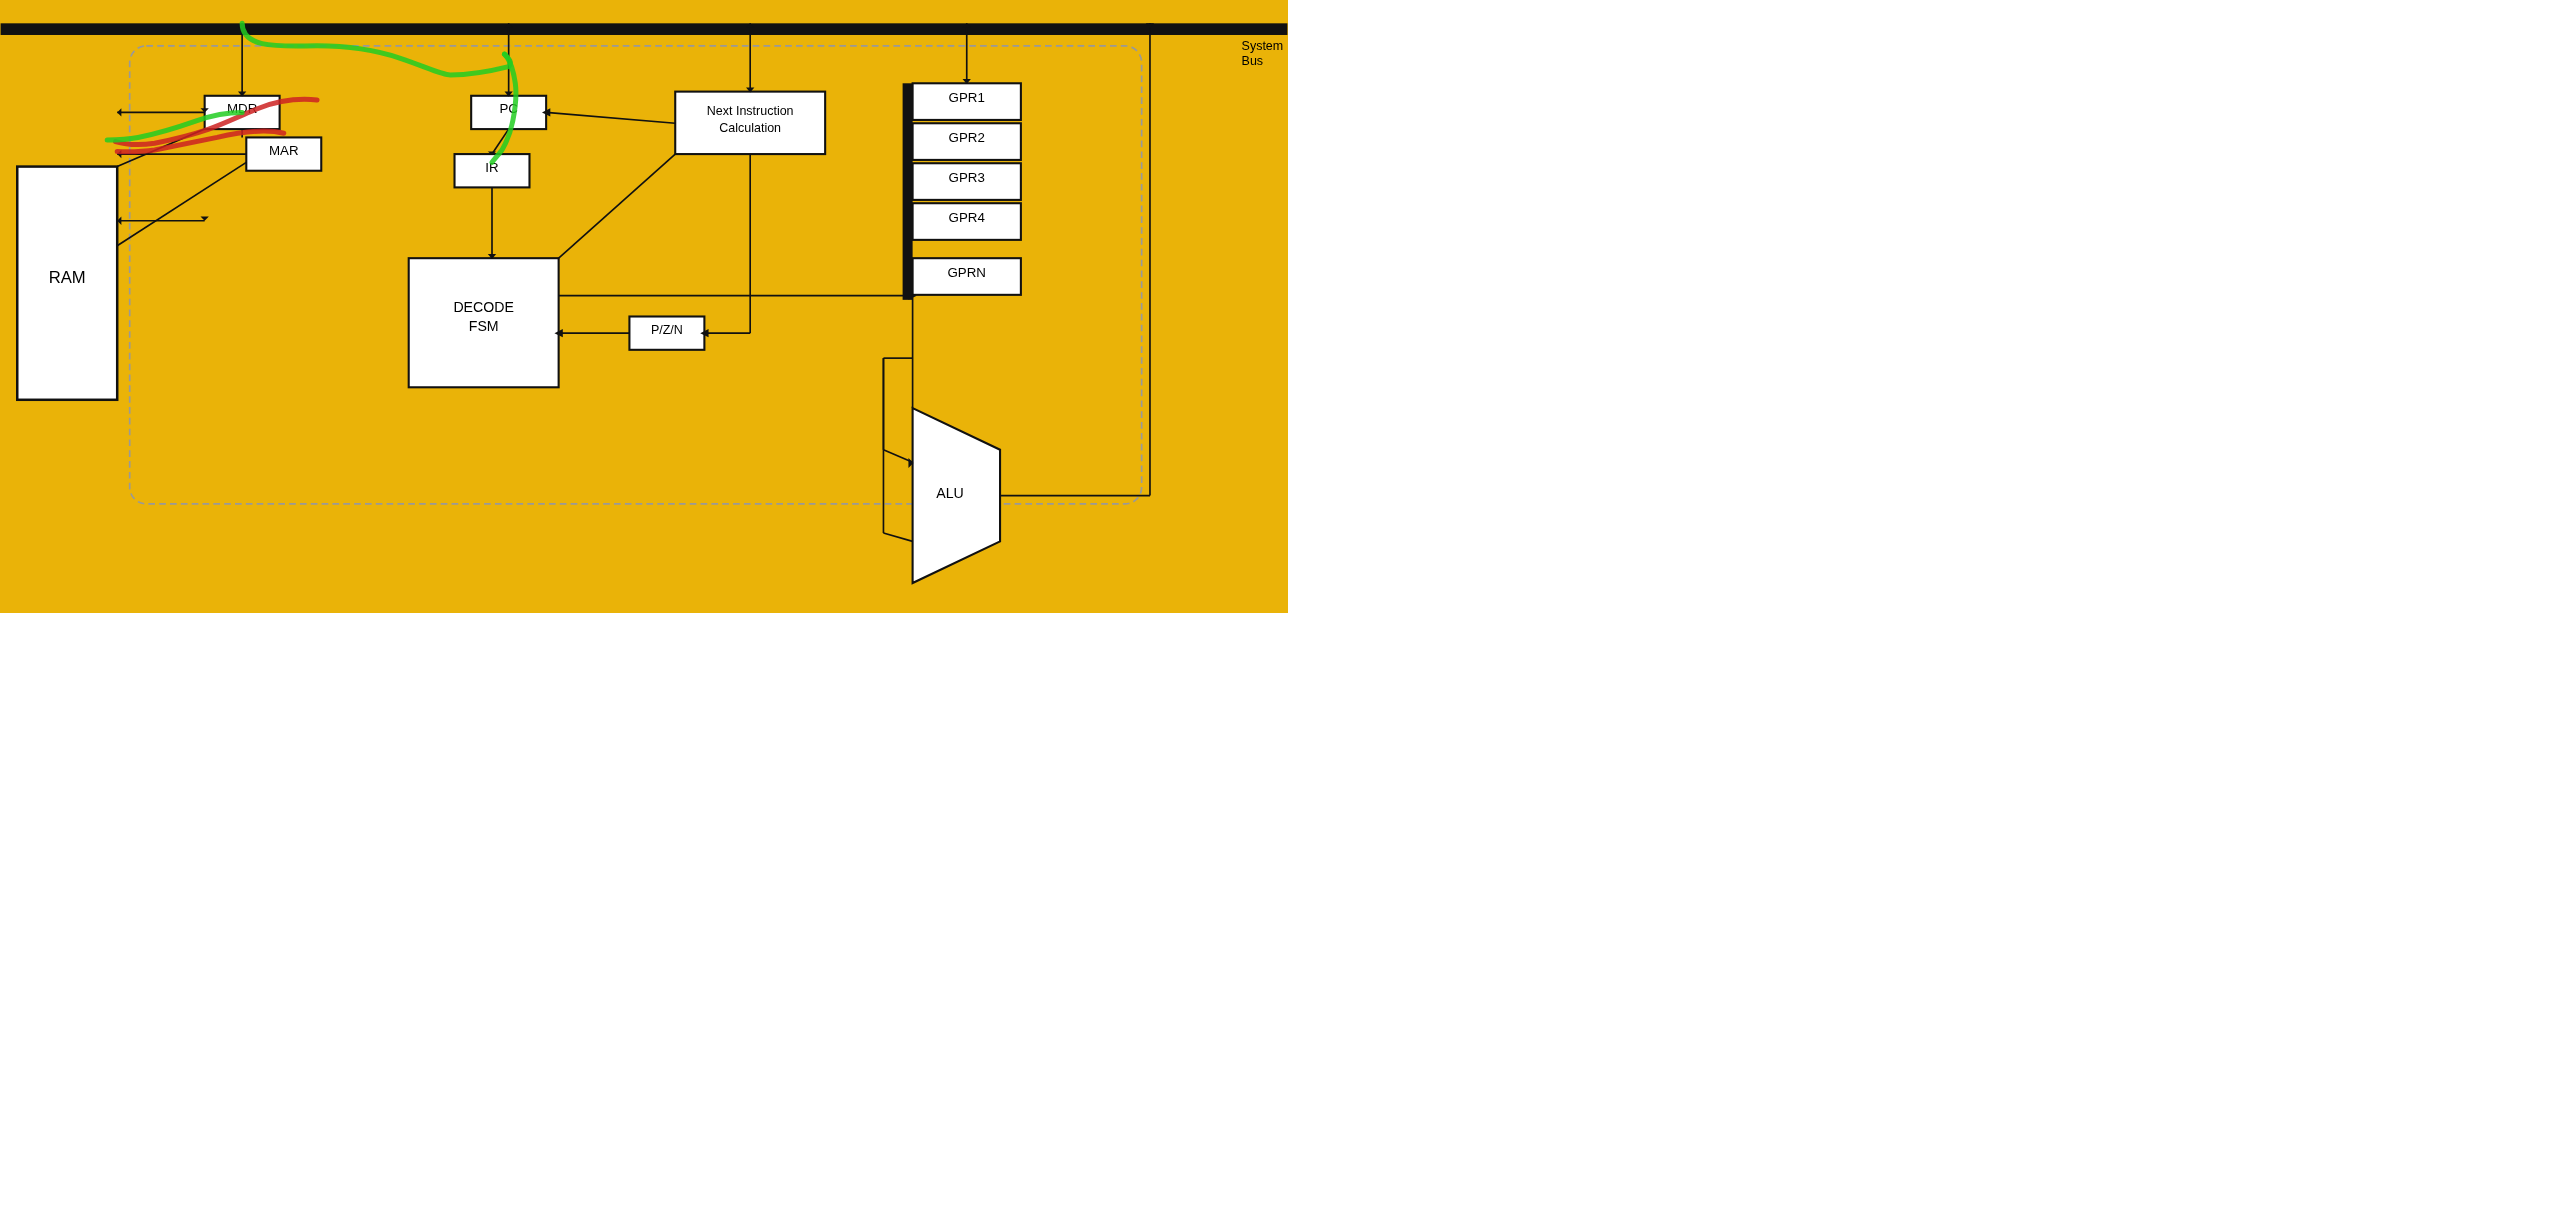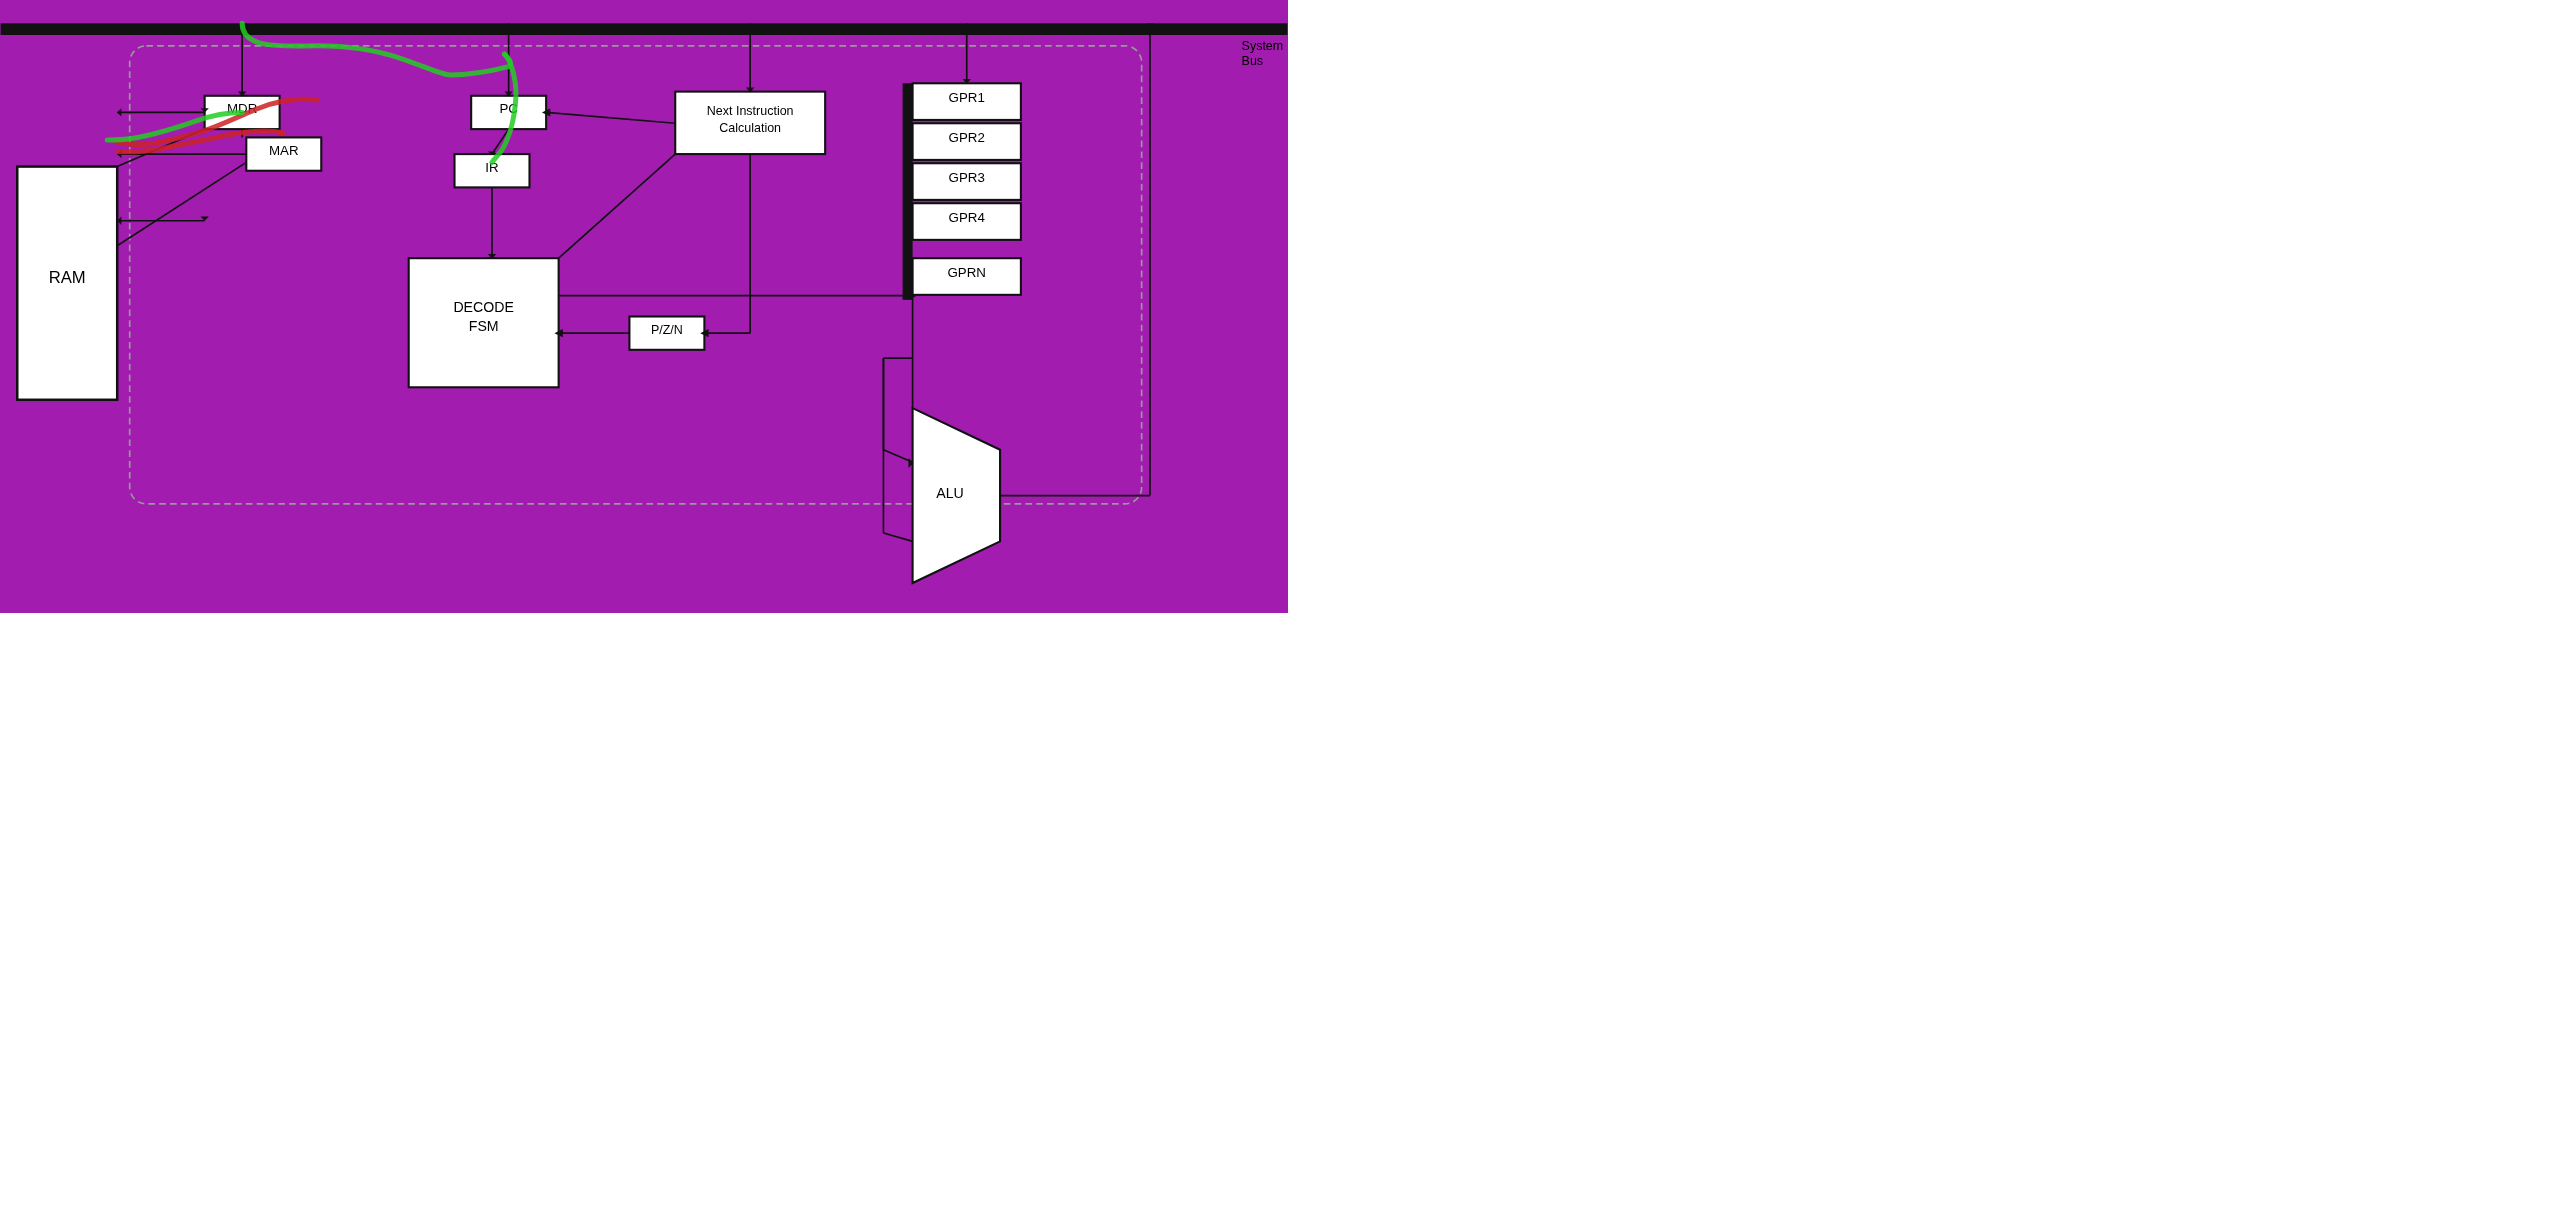--- a/index.html
+++ b/index.html
@@ -7,21 +7,21 @@
       background: #fff;
       font-family: Arial, sans-serif;
       width: 1288px;
       height: 613px;
       overflow: hidden;
     }
     #canvas {
       position: relative;
       width: 1288px;
       height: 613px;
-      background: #a21caf;
+      background: #eab308;
     }
     svg {
       position: absolute;
       top: 0; left: 0;
       width: 100%;
       height: 100%;
     }
   </style>
 </head>
 <body>

